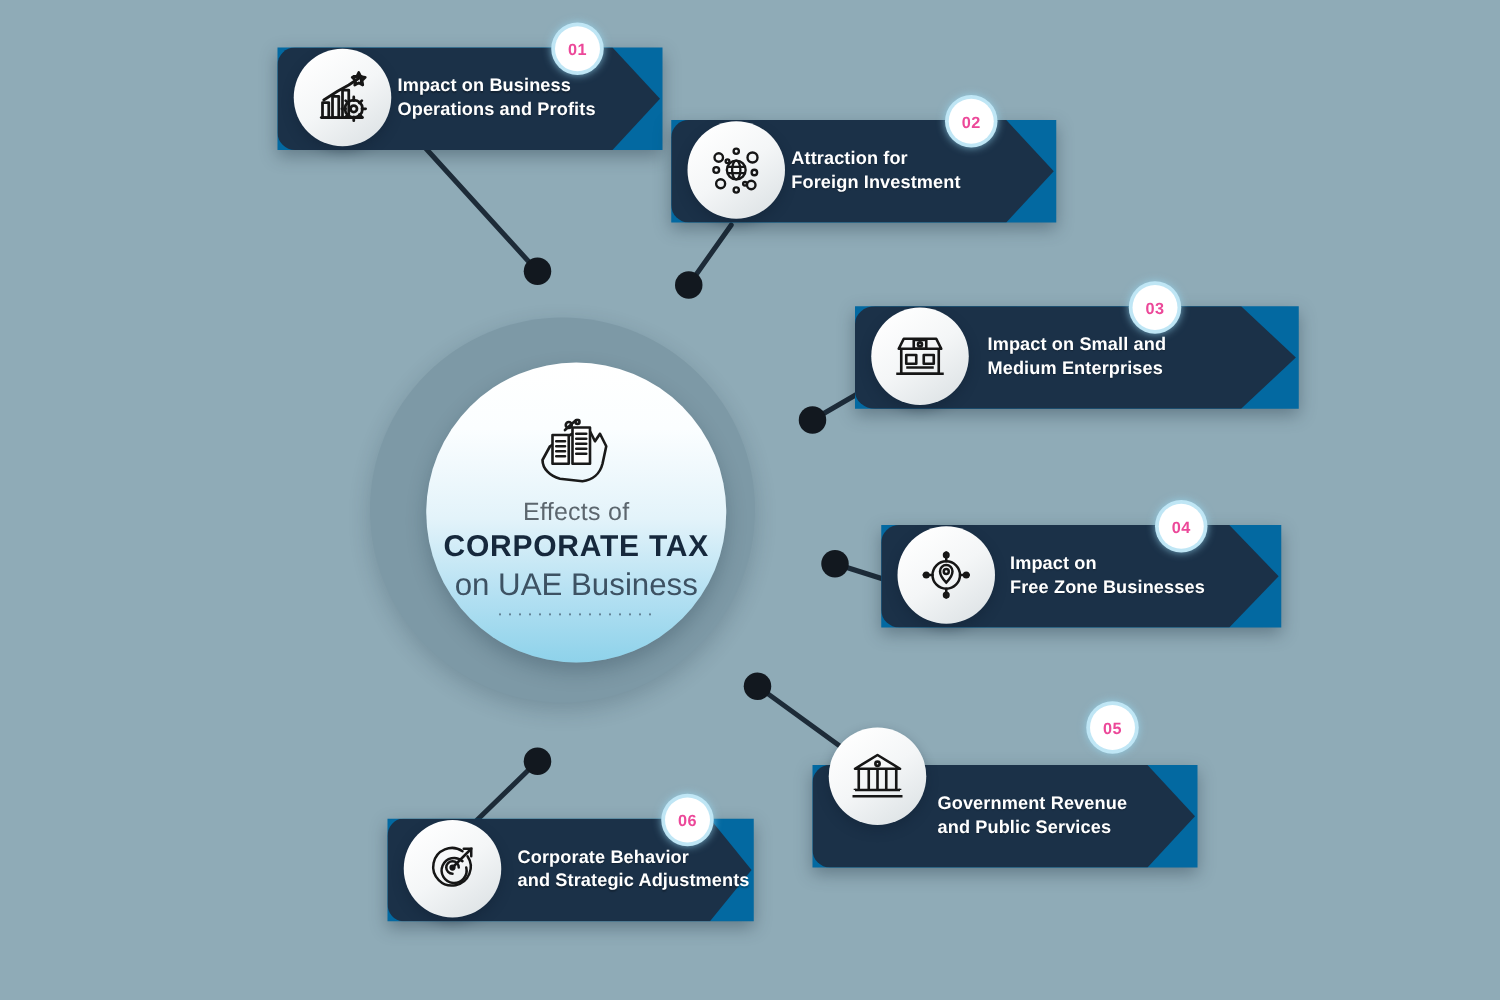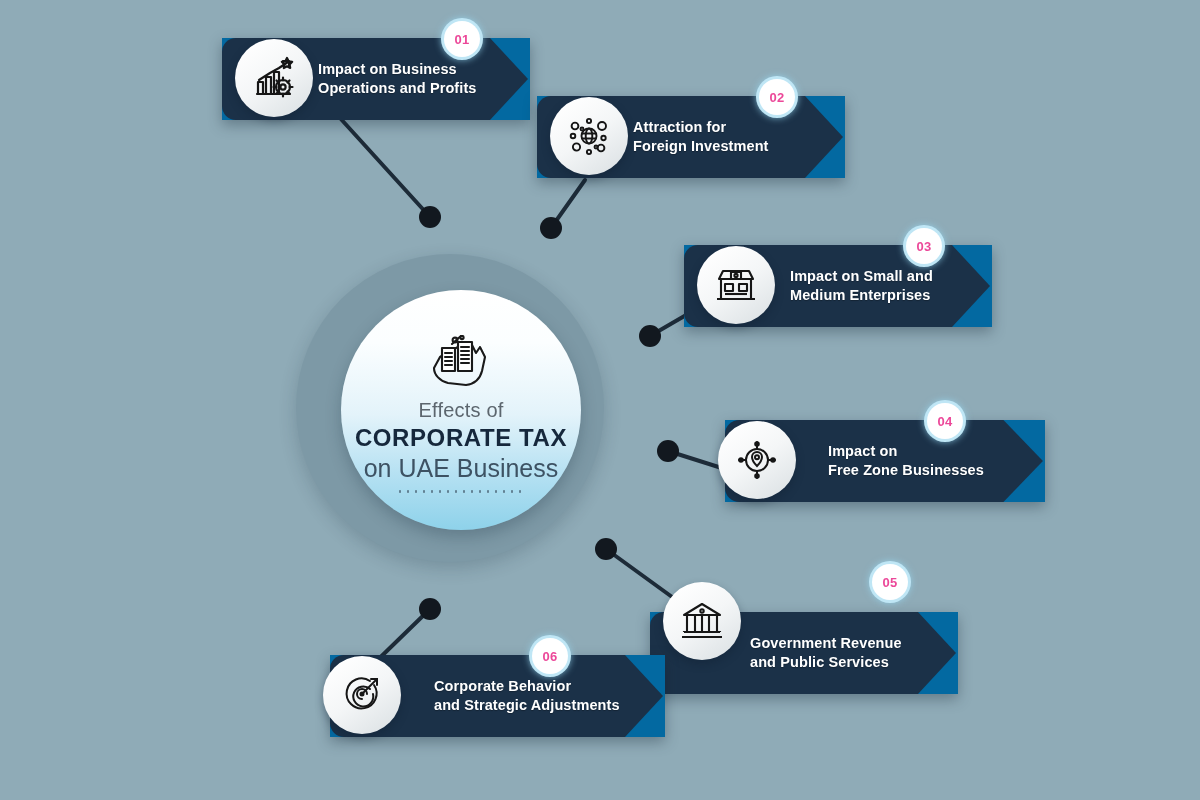--- a/index.html
+++ b/index.html
@@ -229,21 +229,21 @@
           <circle cx="6" cy="22" r="2.3"></circle>
           <circle cx="15" cy="15" r="1.5"></circle>
           <circle cx="29" cy="33" r="1.5"></circle>
         </g>
       </svg>
     </div>
     <div class="num-badge" style="left:222px; top:-17px;">02</div>
   </div>
 
   <div class="item" style="left:684px; top:245px;">
-    <div class="banner" style="width:308px; height:82px;">
+    <div class="banner" style="width:308px; height:82px;padding-left:47px;">
       <svg class="banner-shape" viewBox="0 0 308 82" preserveAspectRatio="none">
         <path d="M14 0 H268 L306 41 L268 82 H14 A14 14 0 0 1 0 68 V14 A14 14 0 0 1 14 0 Z" fill="#1b3148"></path>
       </svg>
       <div class="banner-text" style="left:106px; top:22px;">Impact on Small and
 Medium Enterprises</div>
     </div>
     <div class="icon-circle" style="left:13px; top:1px; width:78px; height:78px;">
       <svg width="44" height="44" viewBox="0 0 44 44">
         <g fill="none" stroke="#161616" stroke-width="2.1" stroke-linejoin="round">
           <path d="M5 16 L9 8 H35 L39 16 Z"></path>
@@ -254,21 +254,21 @@
           <rect x="11" y="21" width="8" height="7"></rect>
           <rect x="25" y="21" width="8" height="7"></rect>
           <path d="M11 31 h22"></path>
         </g>
       </svg>
     </div>
     <div class="num-badge" style="left:222px; top:-17px;">03</div>
   </div>
 
   <div class="item" style="left:705px; top:420px;">
-    <div class="banner" style="width:320px; height:82px;margin-left:20px;">
+    <div class="banner" style="width:320px; height:82px;">
       <svg class="banner-shape" viewBox="0 0 308 82" preserveAspectRatio="none">
         <path d="M14 0 H268 L306 41 L268 82 H14 A14 14 0 0 1 0 68 V14 A14 14 0 0 1 14 0 Z" fill="#1b3148"></path>
       </svg>
       <div class="banner-text" style="left:103px; top:22px;">Impact on
 Free Zone Businesses</div>
     </div>
     <div class="icon-circle" style="left:13px; top:1px; width:78px; height:78px;">
       <svg width="44" height="44" viewBox="0 0 44 44">
         <g fill="none" stroke="#161616" stroke-width="2" stroke-linecap="round">
           <circle cx="22" cy="22" r="11"></circle>
@@ -302,21 +302,21 @@
           <path d="M2 38 h40"></path>
           <path d="M4 33 v-1 M40 33 v-1"></path>
           <circle cx="22" cy="12" r="1.7"></circle>
         </g>
       </svg>
     </div>
     <div class="num-badge" style="left:222px; top:-17px;">05</div>
   </div>
 
   <div class="item" style="left:310px; top:655px;">
-    <div class="banner" style="width:335px; height:82px;margin-left:20px;">
+    <div class="banner" style="width:293px; height:82px;">
       <svg class="banner-shape" viewBox="0 0 335 82" preserveAspectRatio="none">
         <path d="M14 0 H295 L333 41 L295 82 H14 A14 14 0 0 1 0 68 V14 A14 14 0 0 1 14 0 Z" fill="#1b3148"></path>
       </svg>
       <div class="banner-text" style="left:104px; top:22px;">Corporate Behavior
 and Strategic Adjustments</div>
     </div>
     <div class="icon-circle" style="left:13px; top:1px; width:78px; height:78px;">
       <svg width="44" height="44" viewBox="0 0 44 44">
         <g fill="none" stroke="#161616" stroke-width="2" stroke-linecap="round">
           <path d="M34 12 A15 15 0 1 1 30 8"></path>

